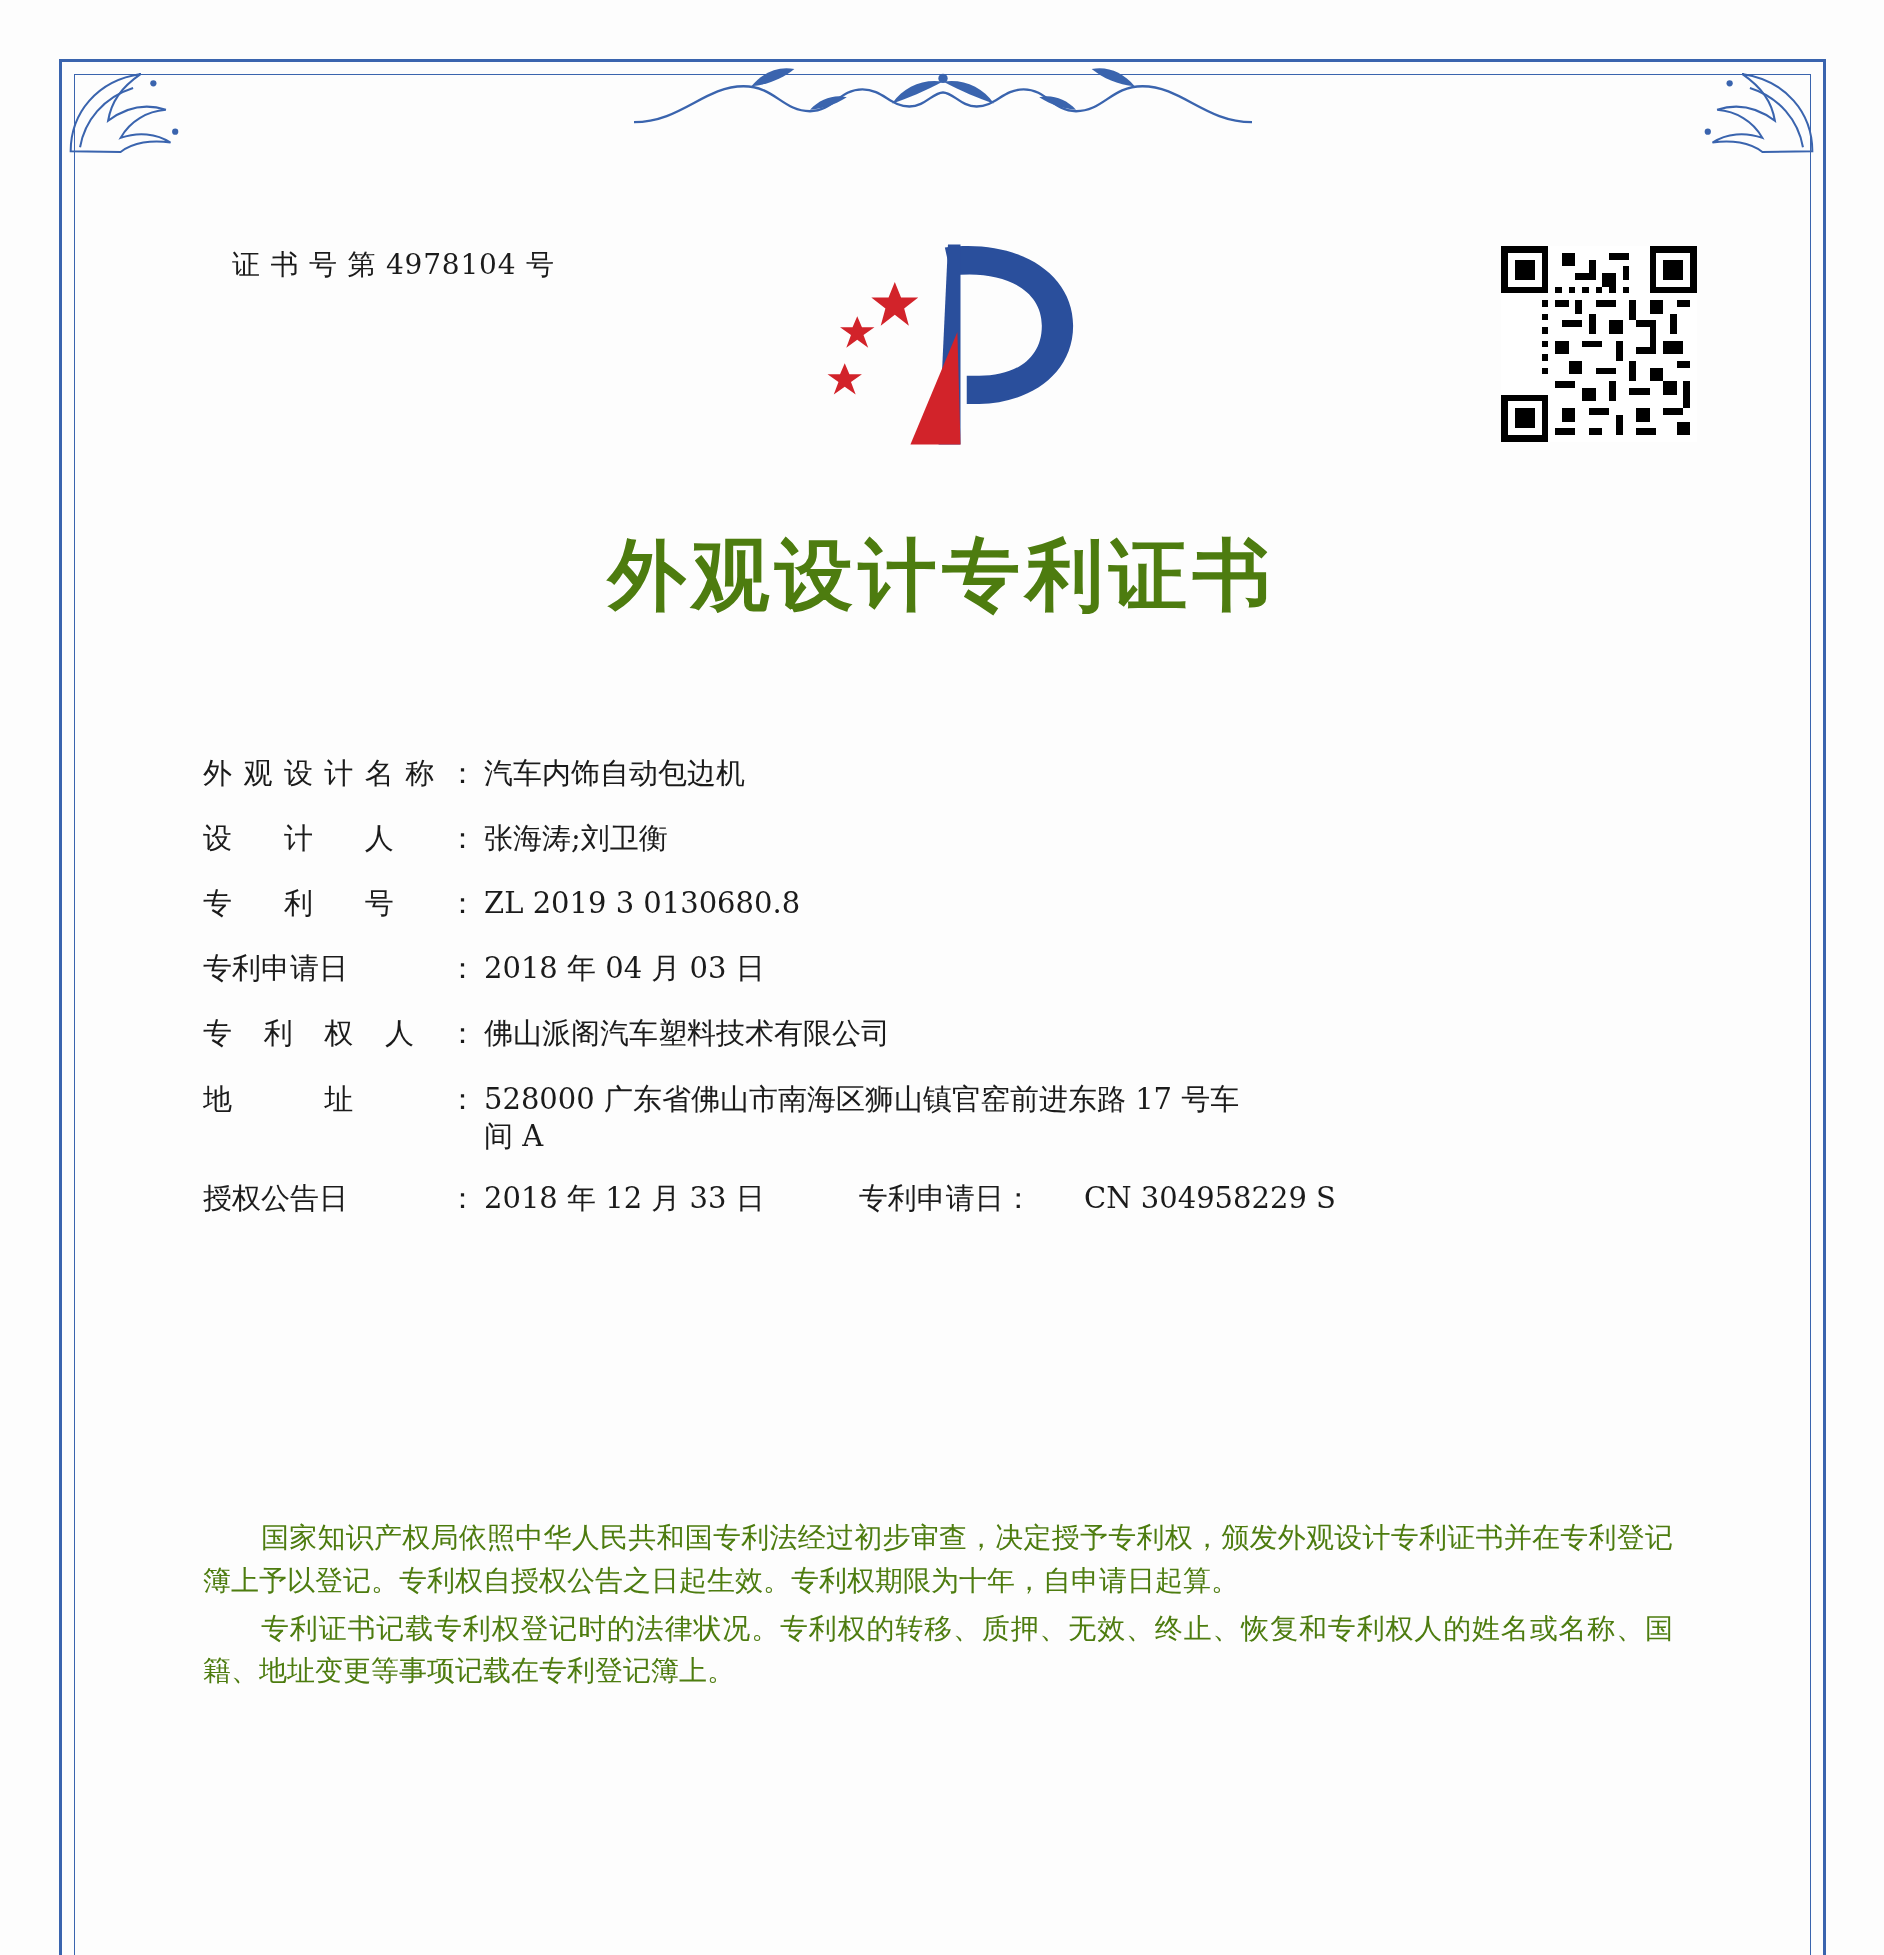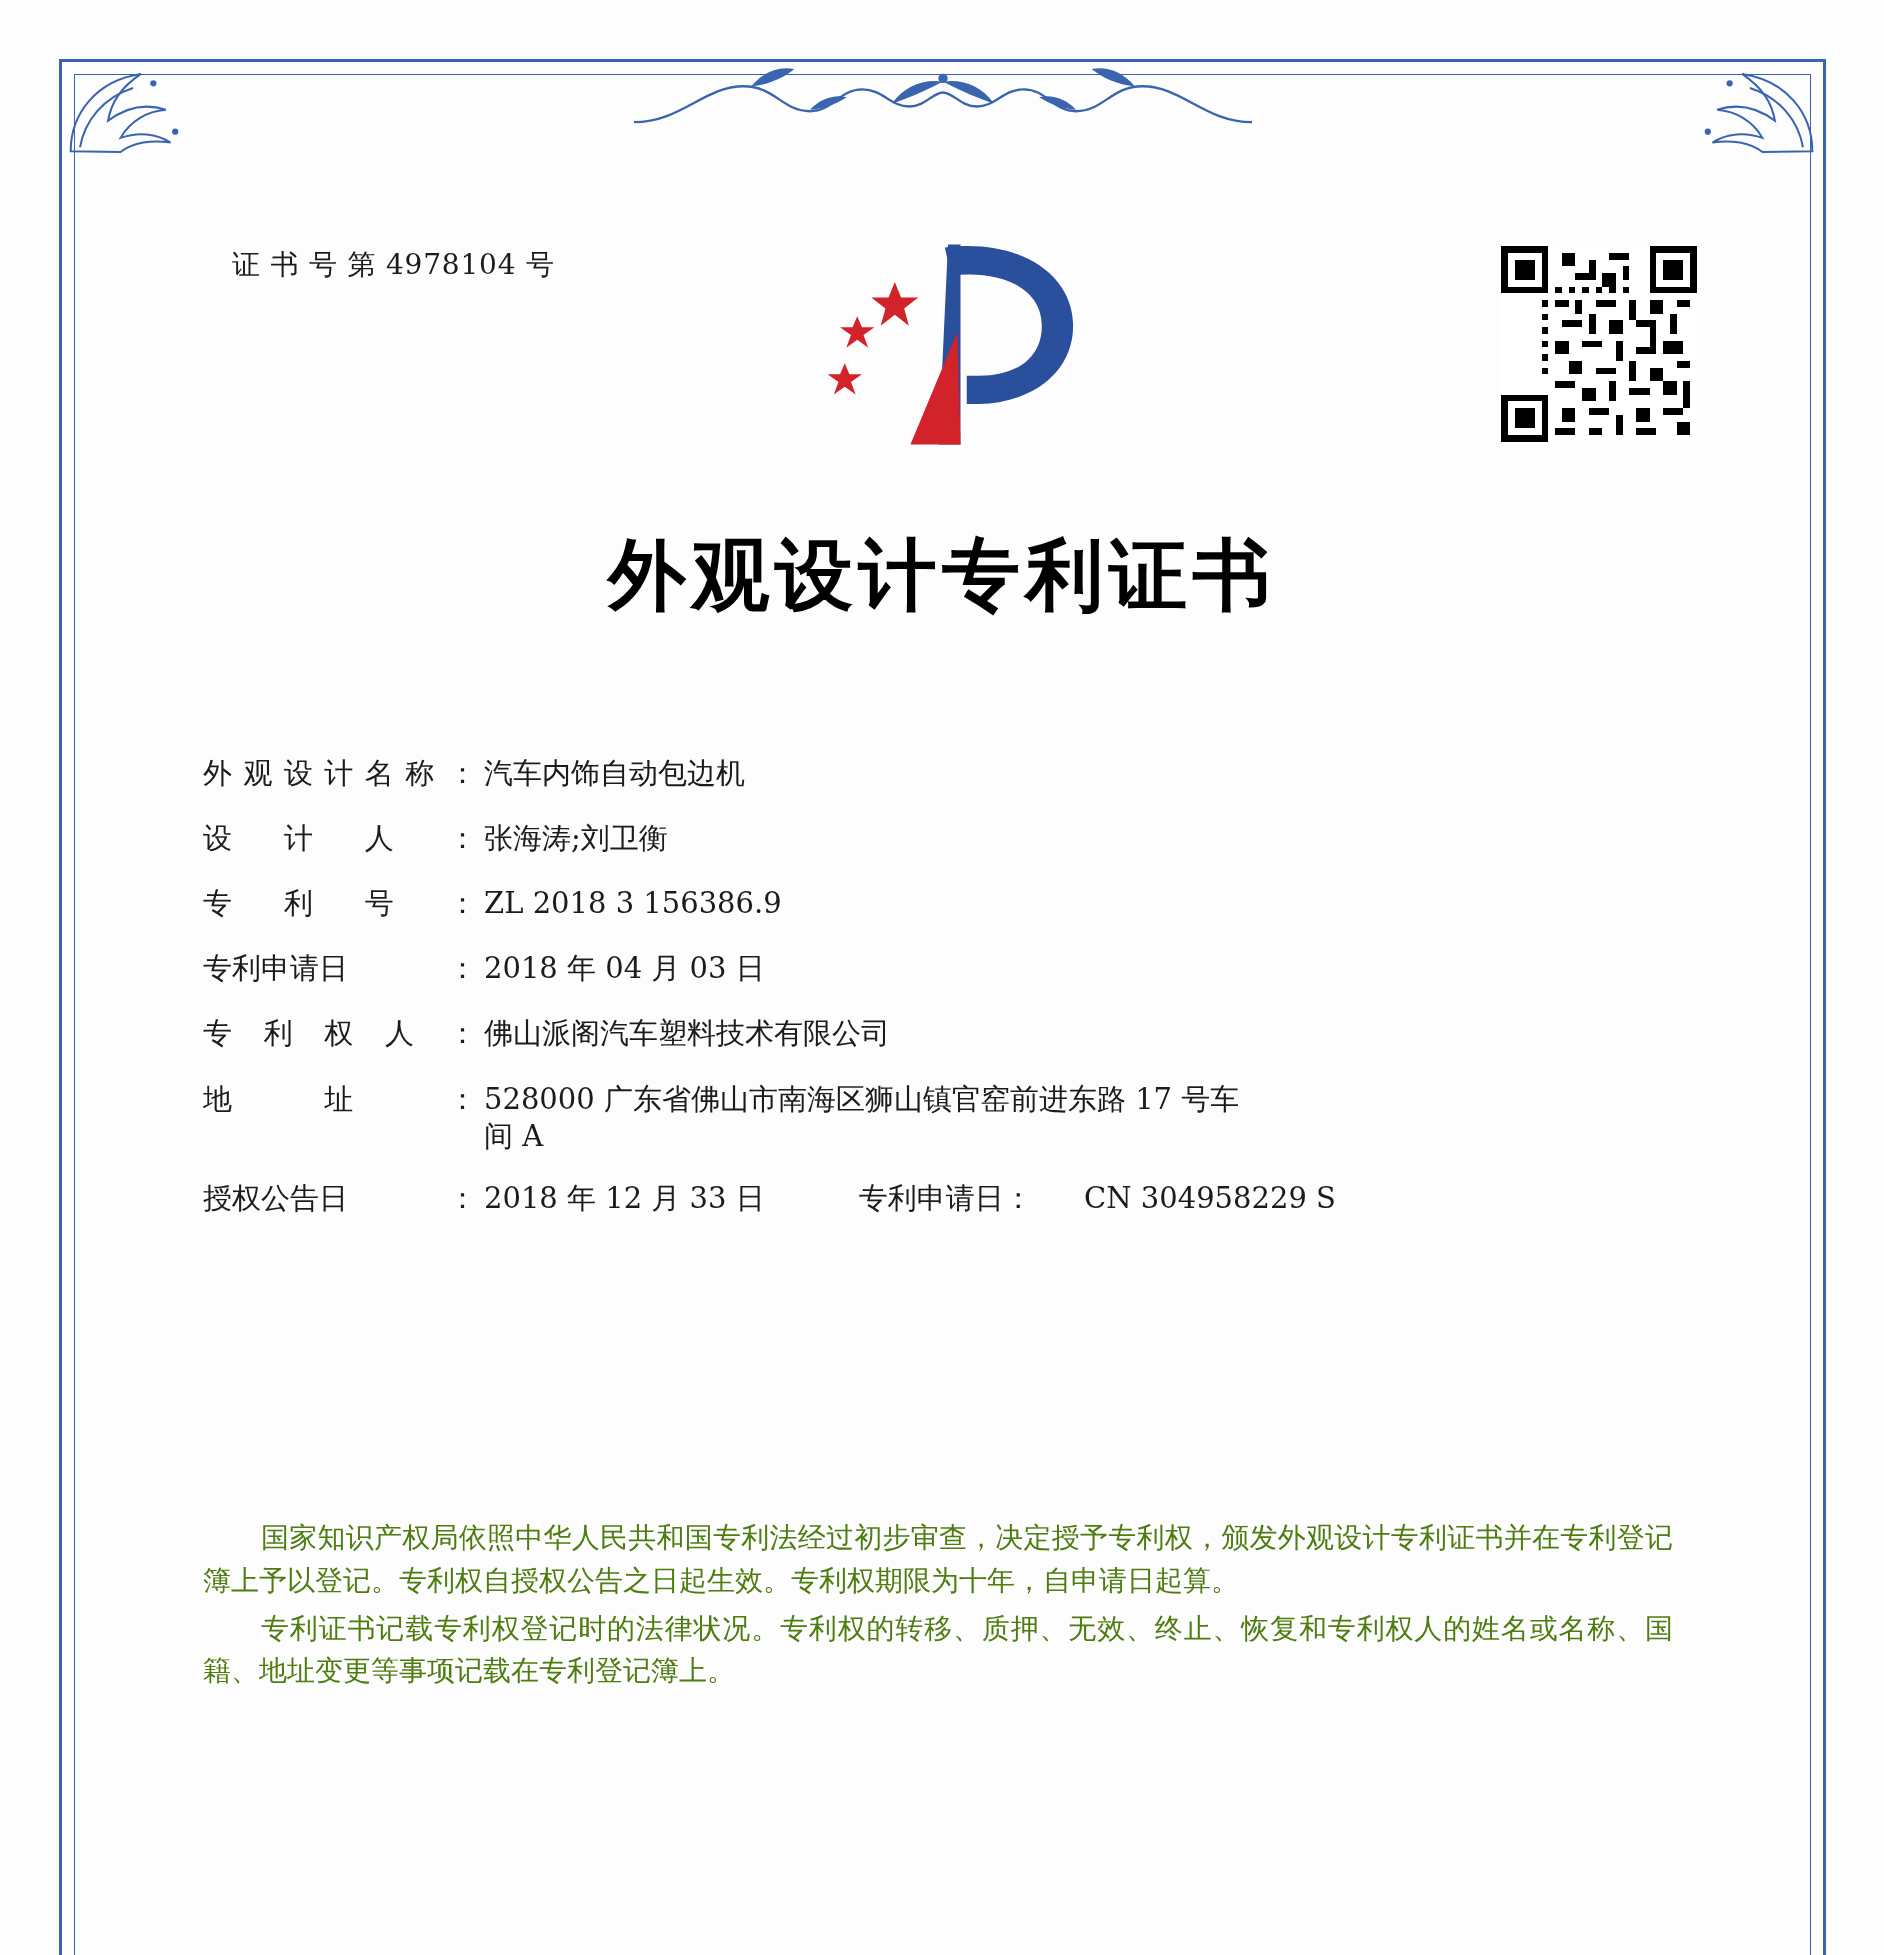--- a/index.html
+++ b/index.html
@@ -89,21 +89,21 @@
   .main-title {
     position: absolute;
     left: 0;
     top: 524px;
     width: 1884px;
     text-align: center;
     font-family: "DejaVu Serif", "Liberation Serif", serif;
     font-weight: bold;
     font-size: 78px;
     letter-spacing: 5.5px;
-    color: #000000;
+    color: #4d7c0f;
   }
 
   
   .fields {
     position: absolute;
     left: 203px;
     top: 755px;
     width: 1486px;
     font-family: "DejaVu Serif", "Liberation Serif", serif;
     color: #1b1b1b;
@@ -328,21 +328,21 @@
       <div class="val">张海涛;刘卫衡</div>
     </div>
 
     <div class="row">
       <div class="lbl">
         <span>专</span>
           <span>利</span>
           <span>号</span>
           <span class="colon">：</span>
       </div>
-      <div class="val">ZL 2018 3 156386.9</div>
+      <div class="val">ZL 2019 3 0130680.8</div>
     </div>
 
     <div class="row">
       <div class="lbl">
         <span>专利申请日</span>
           <span class="colon">：</span>
       </div>
       <div class="val">2018 年 04 月 03 日</div>
     </div>
 

